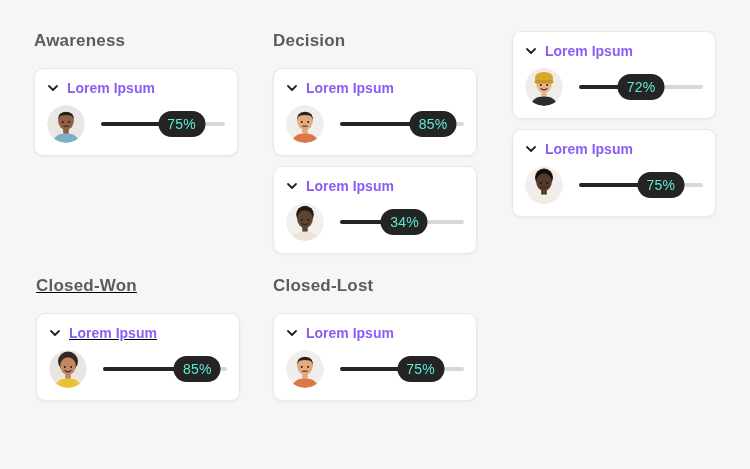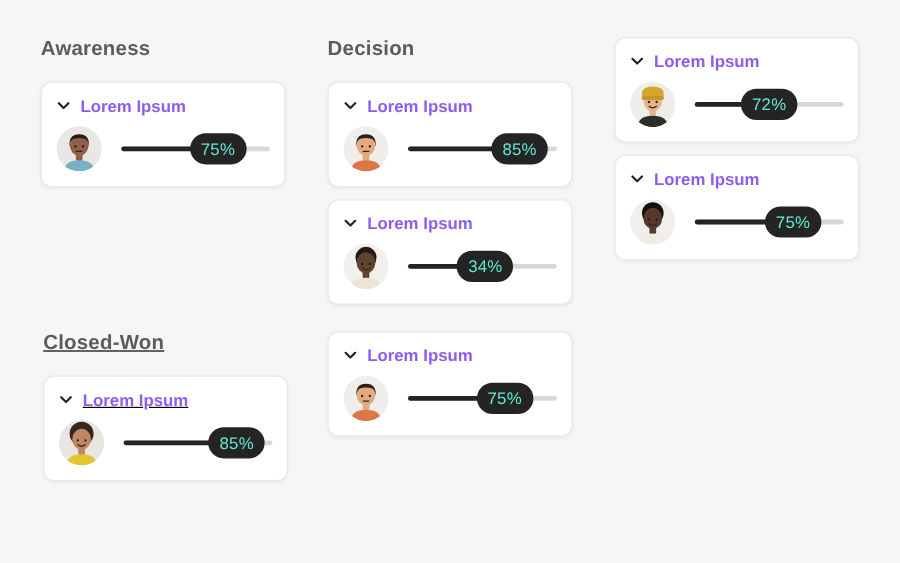--- a/index.html
+++ b/index.html
@@ -285,20 +285,21 @@
         <div class="thumb" style="left: 76%;">
           <span>85%</span>
         </div>
       </div>
     </div>
   </div>
 </div>
   </section>
 
   <section class="column" style="left: 273px; top: 276px;">
+    <h2 class="col-title">Closed-Lost</h2>
     <div class="cards">
   <div class="card">
     <div class="card-header">
       <span class="chev">
         <svg width="12" height="12" viewBox="0 0 12 12">
           <path d="M2 4l4 4 4-4" stroke="#222222" stroke-width="1.8" fill="none" stroke-linecap="round" stroke-linejoin="round"></path>
         </svg>
       </span>
       <span class="card-label">Lorem Ipsum</span>
     </div>

